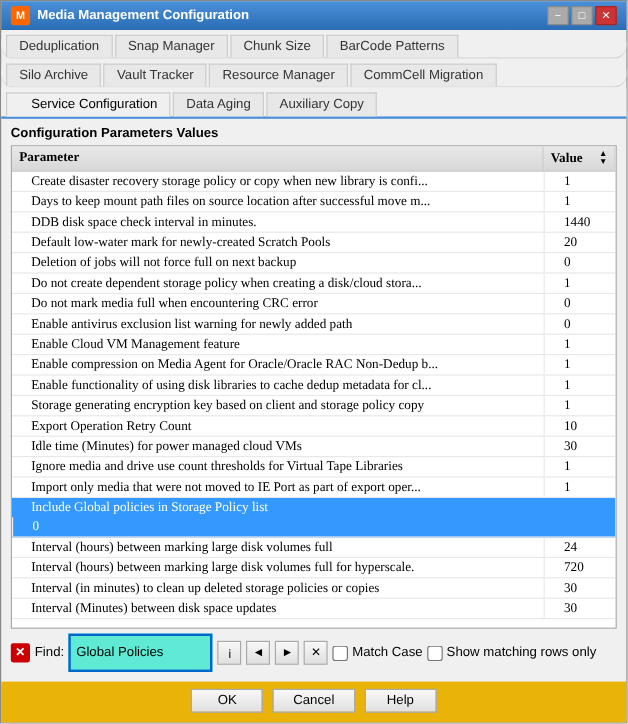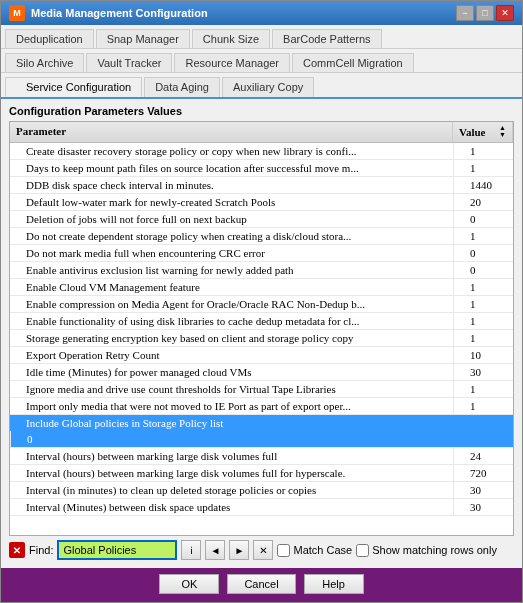--- a/index.html
+++ b/index.html
@@ -9,21 +9,21 @@
 
     .title-bar { background: linear-gradient(to bottom, #4a90d9, #2a6db5); color: white; padding: 4px 8px; display: flex; align-items: center; justify-content: space-between; height: 24px; }
     .title-bar-left { display: flex; align-items: center; gap: 6px; }
     .title-icon { width: 16px; height: 16px; background: #ff6600; border-radius: 2px; display: flex; align-items: center; justify-content: center; color: white; font-size: 9px; font-weight: bold; }
     .title-text { font-size: 11px; font-weight: 600; }
     .title-controls { display: flex; gap: 2px; }
     .title-btn { width: 18px; height: 16px; background: #cc3333; border: 1px solid #aa2222; color: white; font-size: 9px; display: flex; align-items: center; justify-content: center; cursor: pointer; border-radius: 1px; }
     .title-btn.min { background: #aaa; border-color: #888; }
     .title-btn.max { background: #aaa; border-color: #888; }
 
-    .tabs-row { background: #f0f0f0; border-bottom: 1px solid #ccc; display: flex; flex-wrap: wrap; padding: 4px 16px 0 4px; gap: 0; }
+    .tabs-row { background: #f0f0f0; border-bottom: 1px solid #ccc; display: flex; flex-wrap: wrap; padding: 4px 16px 0 4px; gap: 0; border-radius: 11px; }
     .tab { padding: 3px 10px; border: 1px solid #ccc; border-bottom: none; background: #e8e8e8; cursor: pointer; font-size: 11px; color: #333; margin-right: 2px; margin-bottom: 0; }
     .tab.active { background: #f0f0f0; border-bottom: 1px solid #f0f0f0; z-index: 1; color: #000; padding-left: 20px; }
 
     .content { flex: 1; padding: 6px 8px; display: flex; flex-direction: column; overflow: hidden; }
     .section-title { font-size: 11px; font-weight: 600; margin-bottom: 4px; }
 
     .table-container { flex: 1; border: 1px solid #aaa; overflow: hidden; display: flex; flex-direction: column; background: white; font-family: Liberation Serif, serif; }
     .table-header { display: flex; background: linear-gradient(to bottom, #e8e8e8, #d8d8d8); border-bottom: 1px solid #bbb; }
     .th { padding: 3px 6px; font-weight: 600; font-size: 11px; border-right: 1px solid #ccc; }
     .th-param { flex: 1; }
@@ -37,26 +37,26 @@
     .td-param { flex: 1; }
     .td-value { width: 60px; border-left: 1px solid #e8e8e8; }
 
     .scroll-area::-webkit-scrollbar { width: 14px; }
     .scroll-area::-webkit-scrollbar-track { background: #f0f0f0; }
     .scroll-area::-webkit-scrollbar-thumb { background: #c0c0c0; border: 1px solid #aaa; }
 
     .find-bar { display: flex; align-items: center; gap: 4px; padding: 4px 0 2px 0; flex-wrap: wrap; }
     .find-error-icon { width: 16px; height: 16px; background: #cc0000; color: white; font-size: 10px; font-weight: bold; display: flex; align-items: center; justify-content: center; border-radius: 2px; flex-shrink: 0; }
     .find-label { font-size: 11px; }
-    .find-input { width: 120px; height: 20px; border: 2px solid #0066cc; padding: 1px 4px; font-size: 11px; background: #bef264; }
+    .find-input { width: 120px; height: 32px; border: 2px solid #0066cc; padding: 1px 4px; font-size: 11px; background: #5eead4; }
     .find-nav-btn { width: 20px; height: 20px; border: 1px solid #aaa; background: linear-gradient(to bottom, #f8f8f8, #e0e0e0); cursor: pointer; display: flex; align-items: center; justify-content: center; font-size: 10px; }
     .find-checkbox-group { display: flex; align-items: center; gap: 3px; font-size: 11px; }
     .find-checkbox-group input { margin: 0; }
 
-    .bottom-bar { display: flex; justify-content: center; gap: 8px; padding: 6px 8px 8px 8px; background: #701a75; }
+    .bottom-bar { display: flex; justify-content: center; gap: 8px; padding: 6px 8px 8px 8px; background: #eab308; }
     .btn { padding: 3px 16px; border: 1px solid #aaa; background: linear-gradient(to bottom, #f8f8f8, #e0e0e0); cursor: pointer; font-size: 11px; min-width: 60px; }
     .up-arrow::before { content: '▲'; }
     .down-arrow::before { content: '▼'; }
   </style>
 </head>
 <body>
 
 <div class="window">
 
   <div class="title-bar">

